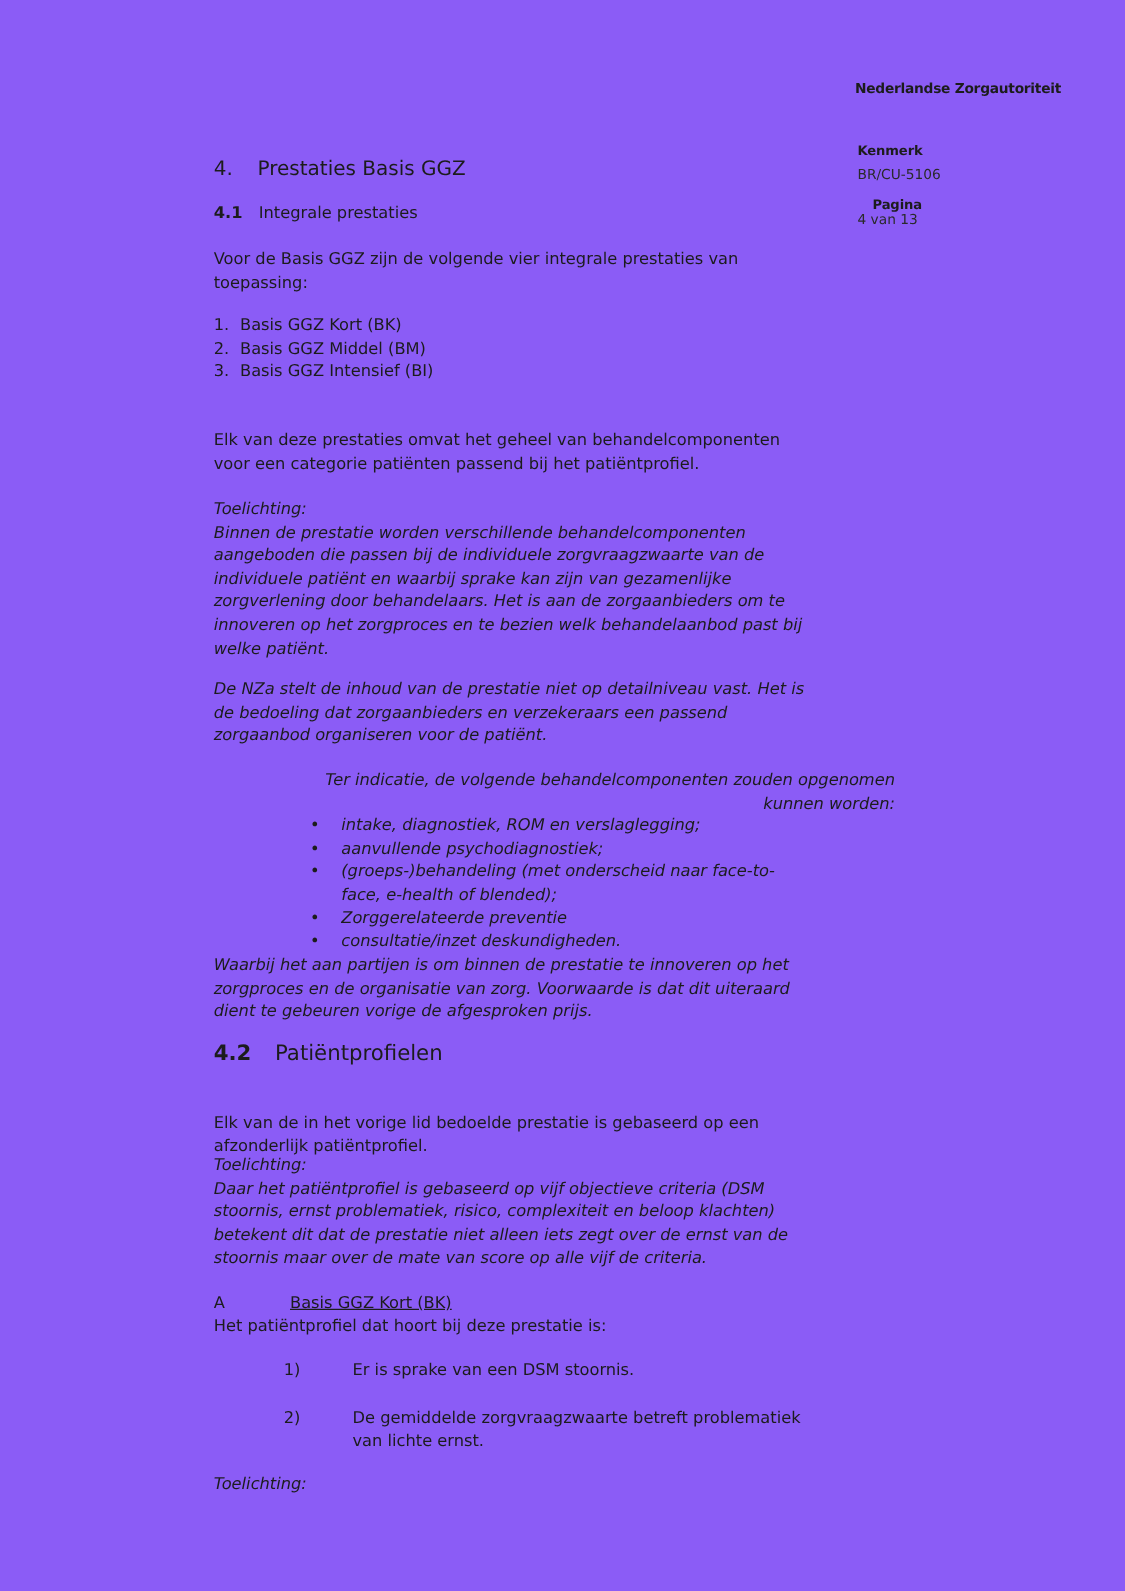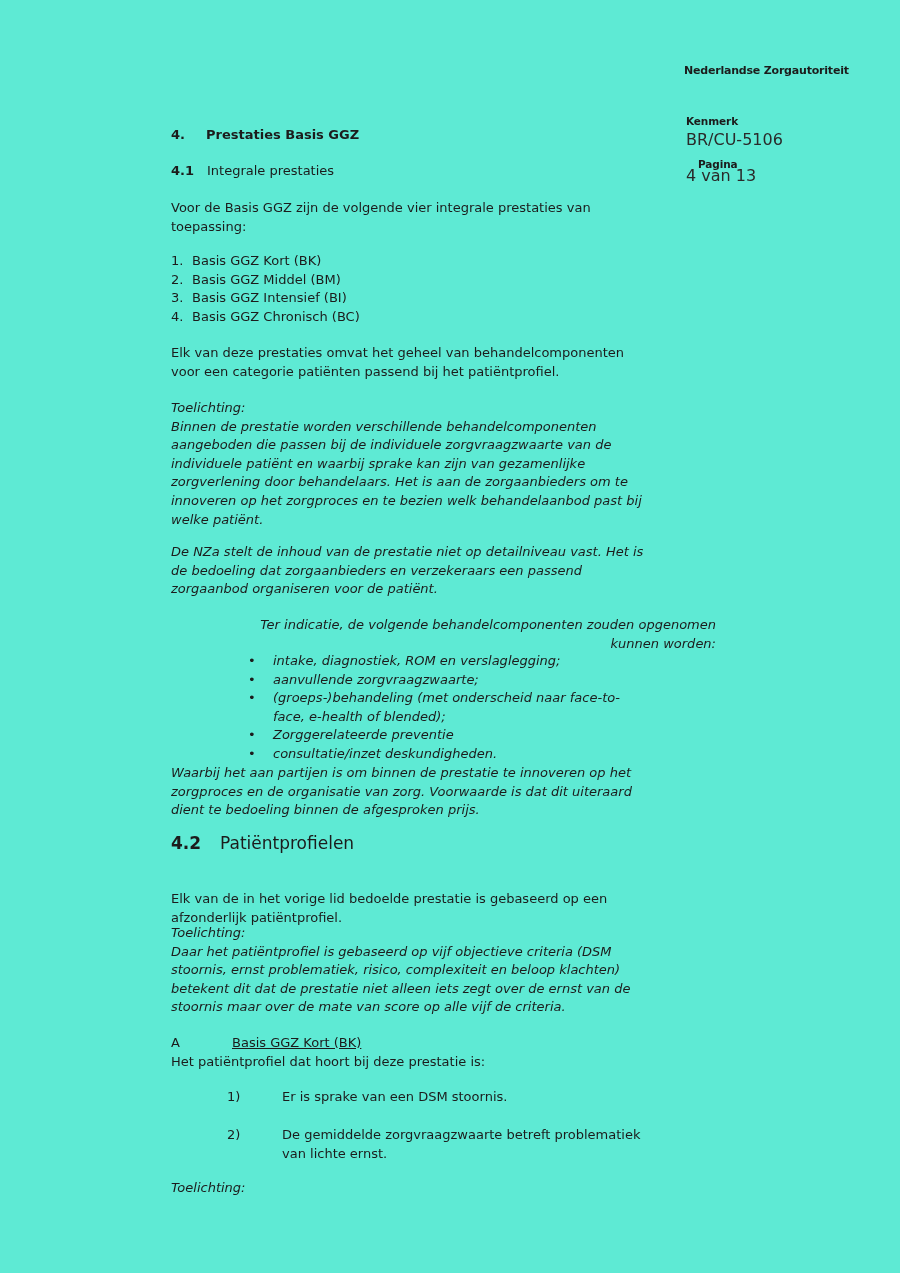--- a/index.html
+++ b/index.html
@@ -1,42 +1,42 @@
 <!DOCTYPE html>
 <html><head>
 <meta charset="utf-8">
 <style>
   html, body { margin: 0; padding: 0; background: #ffffff; }
   .page {
     position: relative;
     width: 900px;
     height: 1273px;
-    background: #5eead4;
+    background: #8b5cf6;
     color: #1c1c1c;
     font-family: "DejaVu Sans", sans-serif;
     font-size: 13px;
     line-height: 18.6px;
     overflow: hidden;
   }
   .abs { position: absolute; }
   .i { font-style: italic; }
   .ws { white-space: pre-line; }
 
   
   .org-name   { left: 684px; top: 62px;  font-size: 11px; font-weight: bold; letter-spacing: -0.2px; }
   .meta-label { font-size: 10.5px; font-weight: bold; letter-spacing: -0.1px; }
-  .meta-value { font-size: 16px; color: #2a2a2a; }
+  .meta-value { font-size: 11px; color: #2a2a2a; }
   .kenmerk-label { left: 686px; top: 112px; }
   .kenmerk-value { left: 686px; top: 131px; }
   .pagina-label  { left: 686px; top: 155px; margin-left: 12px; }
   .pagina-value  { left: 686px; top: 167px; }
 
   
   .main-left { left: 171px; }
-  .h4   { top: 126px; font-size: 13px; font-weight: bold; }
+  .h4   { top: 126px; font-size: 16px; font-weight: normal; }
   .h4 .num  { display: inline-block; width: 35px; }
   .s41  { top: 162px; font-size: 13px; }
   .s41 .num { display: inline-block; width: 36px; font-weight: bold; }
   .s42  { top: 834px; font-size: 17px; }
   .s42 .num { display: inline-block; width: 49px; font-weight: bold; }
 
   .p-intro   { top: 199px;  width: 540px; }
   .plist     { top: 252px;  width: 540px; }
   .plist .lnum { display: inline-block; width: 21px; }
   .p-elk     { top: 344px;  width: 540px; }
@@ -77,21 +77,20 @@
     <span class="num">4.1</span><span>Integrale prestaties</span>
   </div>
 
   <div class="abs main-left p-intro ws">Voor de Basis GGZ zijn de volgende vier integrale prestaties van
 toepassing:</div>
 
   <div class="abs main-left plist">
     <div><span class="lnum">1.</span><span>Basis GGZ Kort (BK)</span></div>
     <div><span class="lnum">2.</span><span>Basis GGZ Middel (BM)</span></div>
     <div><span class="lnum">3.</span><span>Basis GGZ Intensief (BI)</span></div>
-    <div><span class="lnum">4.</span><span>Basis GGZ Chronisch (BC)</span></div>
   </div>
 
   <div class="abs main-left p-elk ws">Elk van deze prestaties omvat het geheel van behandelcomponenten
 voor een categorie patiënten passend bij het patiëntprofiel.</div>
 
   <div class="abs main-left toel1 i">
     <div>Toelichting:</div>
     <div class="ws">Binnen de prestatie worden verschillende behandelcomponenten
 aangeboden die passen bij de individuele zorgvraagzwaarte van de
 individuele patiënt en waarbij sprake kan zijn van gezamenlijke
@@ -102,30 +101,30 @@
 
   <div class="abs main-left p-nza ws i">De NZa stelt de inhoud van de prestatie niet op detailniveau vast. Het is
 de bedoeling dat zorgaanbieders en verzekeraars een passend
 zorgaanbod organiseren voor de patiënt.</div>
 
   <div class="abs main-left p-ter ws i">Ter indicatie, de volgende behandelcomponenten zouden opgenomen
 kunnen worden:</div>
 
   <div class="abs main-left bullets i">
     <div class="brow"><span class="bdot">•</span><span class="ws">intake, diagnostiek, ROM en verslaglegging;</span></div>
-    <div class="brow"><span class="bdot">•</span><span class="ws">aanvullende zorgvraagzwaarte;</span></div>
+    <div class="brow"><span class="bdot">•</span><span class="ws">aanvullende psychodiagnostiek;</span></div>
     <div class="brow"><span class="bdot">•</span><span class="ws">(groeps-)behandeling (met onderscheid naar face-to-
 face, e-health of blended);</span></div>
     <div class="brow"><span class="bdot">•</span><span class="ws">Zorggerelateerde preventie</span></div>
     <div class="brow"><span class="bdot">•</span><span class="ws">consultatie/inzet deskundigheden.</span></div>
   </div>
 
   <div class="abs main-left p-waarbij ws i">Waarbij het aan partijen is om binnen de prestatie te innoveren op het
 zorgproces en de organisatie van zorg. Voorwaarde is dat dit uiteraard
-dient te bedoeling binnen de afgesproken prijs.</div>
+dient te gebeuren vorige de afgesproken prijs.</div>
 
   <div class="abs main-left s42">
     <span class="num">4.2</span><span>Patiëntprofielen</span>
   </div>
 
   <div class="abs main-left p-elk2 ws">Elk van de in het vorige lid bedoelde prestatie is gebaseerd op een
 afzonderlijk patiëntprofiel.</div>
 
   <div class="abs main-left toel2 i">
     <div>Toelichting:</div>

